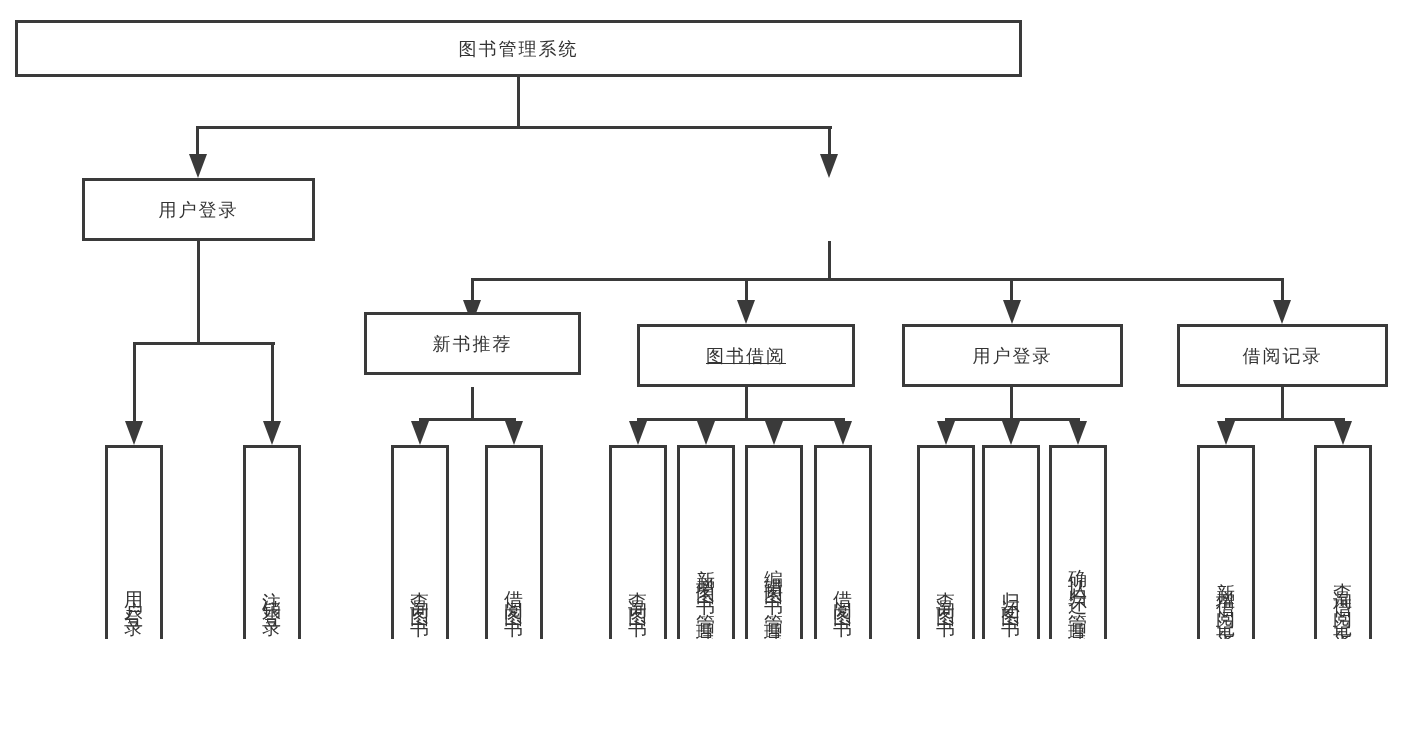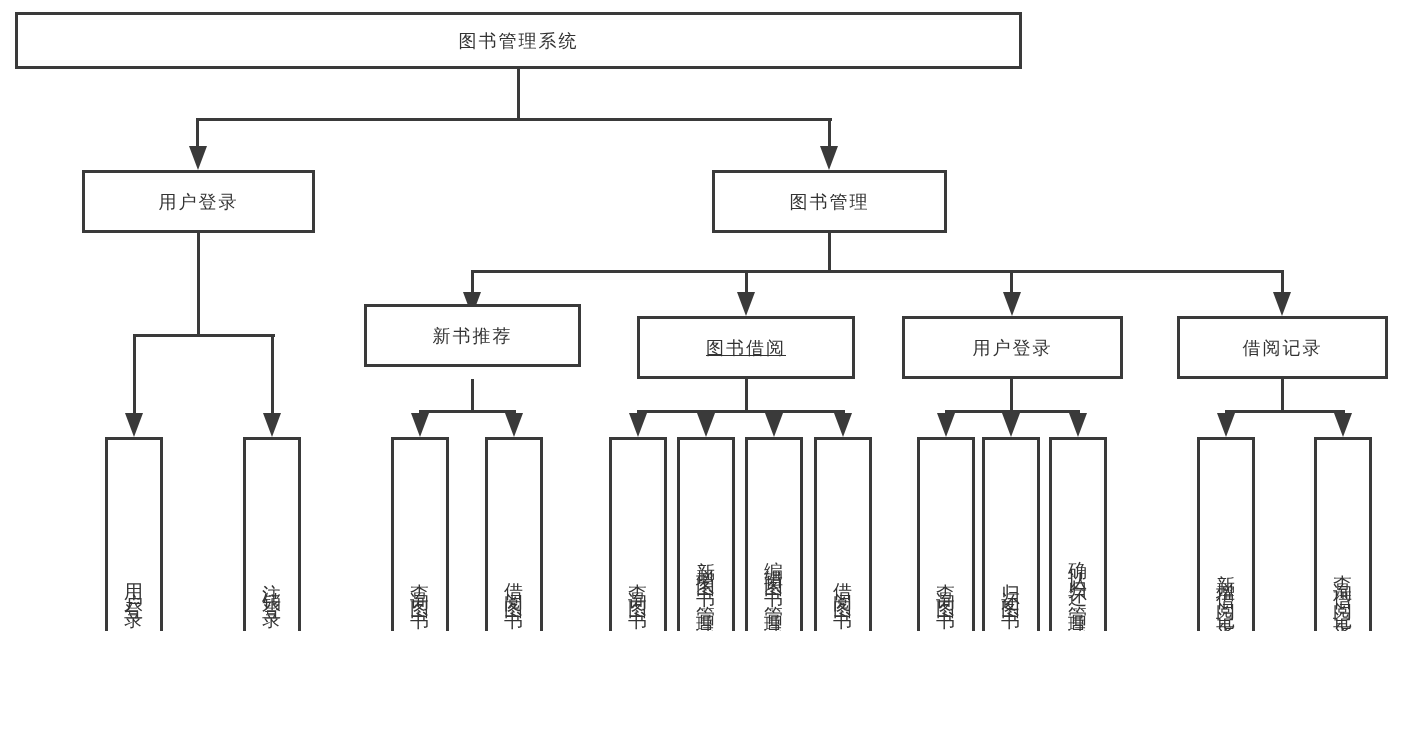--- a/index.html
+++ b/index.html
@@ -10,20 +10,21 @@
   }
   * { margin: 0; padding: 0; box-sizing: border-box; }
   html, body { background: var(--background); }
   body { font-family: "Liberation Sans", sans-serif; }
   .canvas {
     position: relative;
     width: 1405px;
     height: 631px;
     background: var(--background);
     overflow: hidden;
+    margin-top: 8px;
   }
   .node {
     position: absolute;
     border: 3px solid var(--line);
     background: var(--background);
     color: var(--text);
     display: flex;
     align-items: center;
     justify-content: center;
     font-size: 18px;
@@ -86,23 +87,20 @@
 
   <div class="vline" style="left:517px; top:66px; height:55px;"></div>
   <div class="hline" style="left:196px; top:118px; width:636px;"></div>
   <div class="vline" style="left:196px; top:118px; height:32px;"></div>
   <div class="arrow" style="left:189px; top:146px;"></div>
   <div class="vline" style="left:828px; top:118px; height:32px;"></div>
   <div class="arrow" style="left:820px; top:146px;"></div>
 
   <div class="node" style="left:82px; top:170px; width:233px; height:63px;">
     <span>用户登录</span>
-  </div>
-  <div class="node" style="left:712px; top:170px; width:235px; height:63px;">
-    <span>图书管理</span>
   </div>
 
   <div class="vline" style="left:197px; top:233px; height:104px;"></div>
   <div class="hline" style="left:133px; top:334px; width:142px;"></div>
   <div class="vline" style="left:133px; top:334px; height:79px;"></div>
   <div class="arrow" style="left:125px; top:413px;"></div>
   <div class="vline" style="left:271px; top:334px; height:79px;"></div>
   <div class="arrow" style="left:263px; top:413px;"></div>
 
   <div class="vline" style="left:828px; top:233px; height:40px;"></div>

